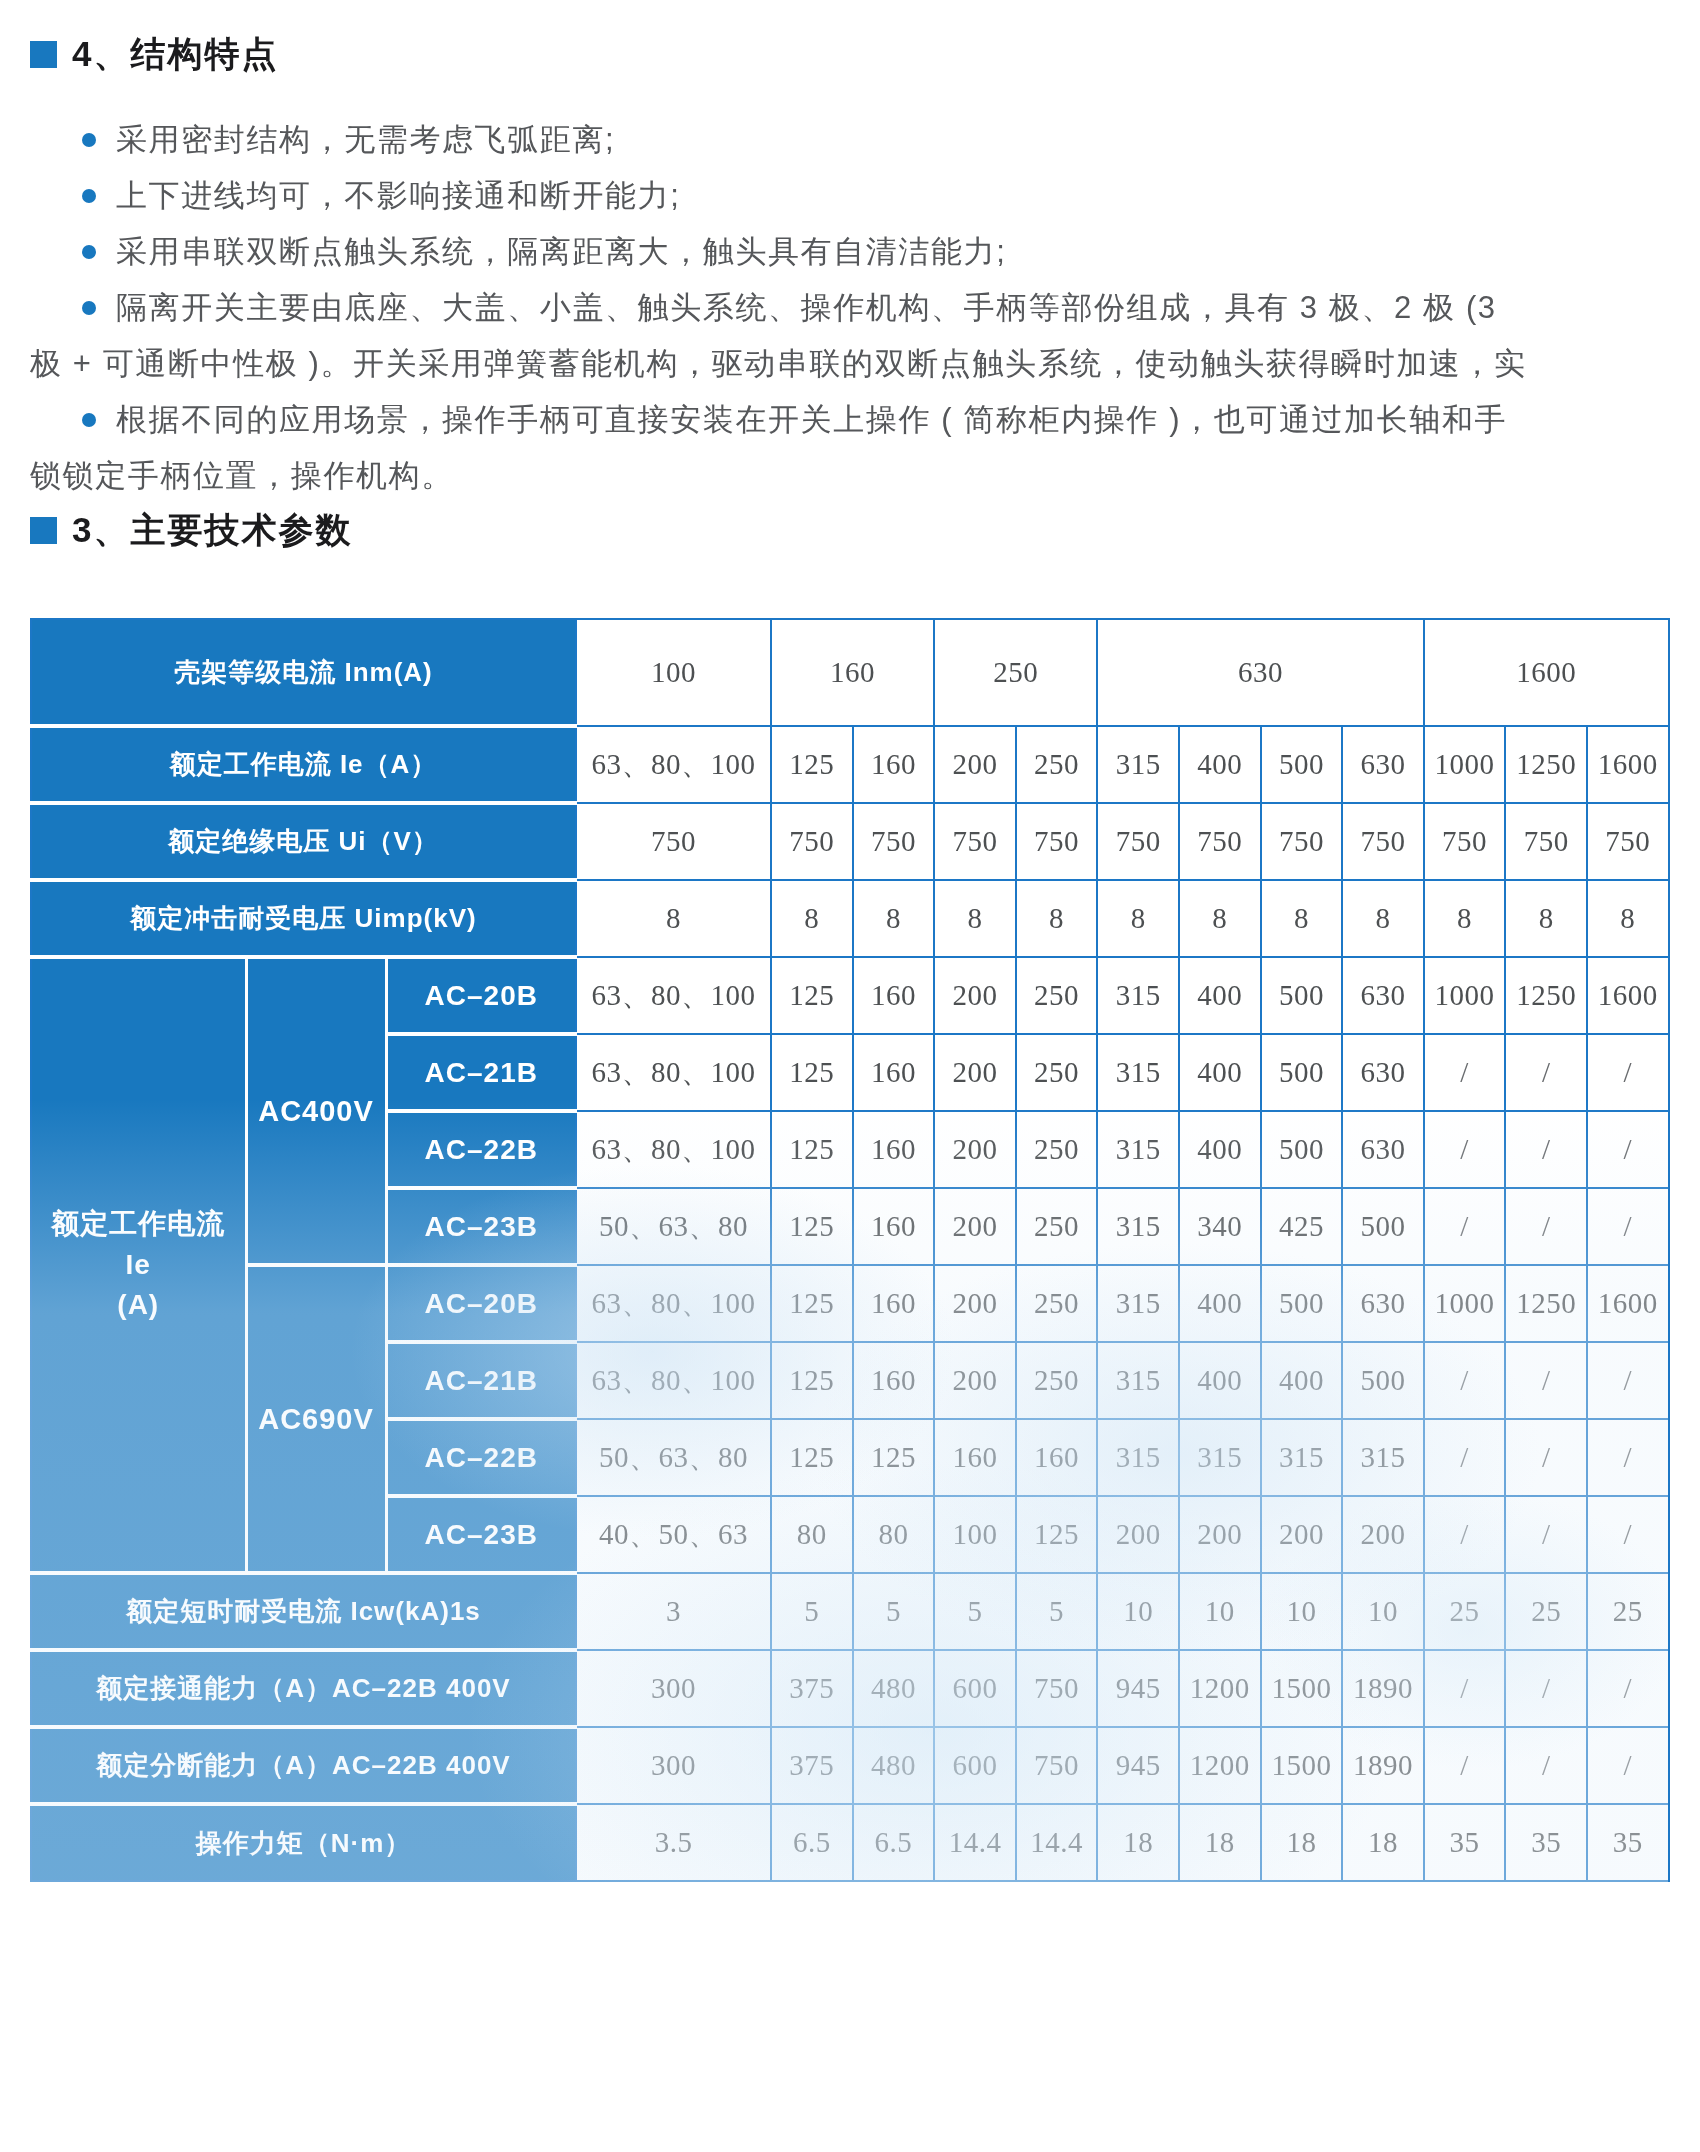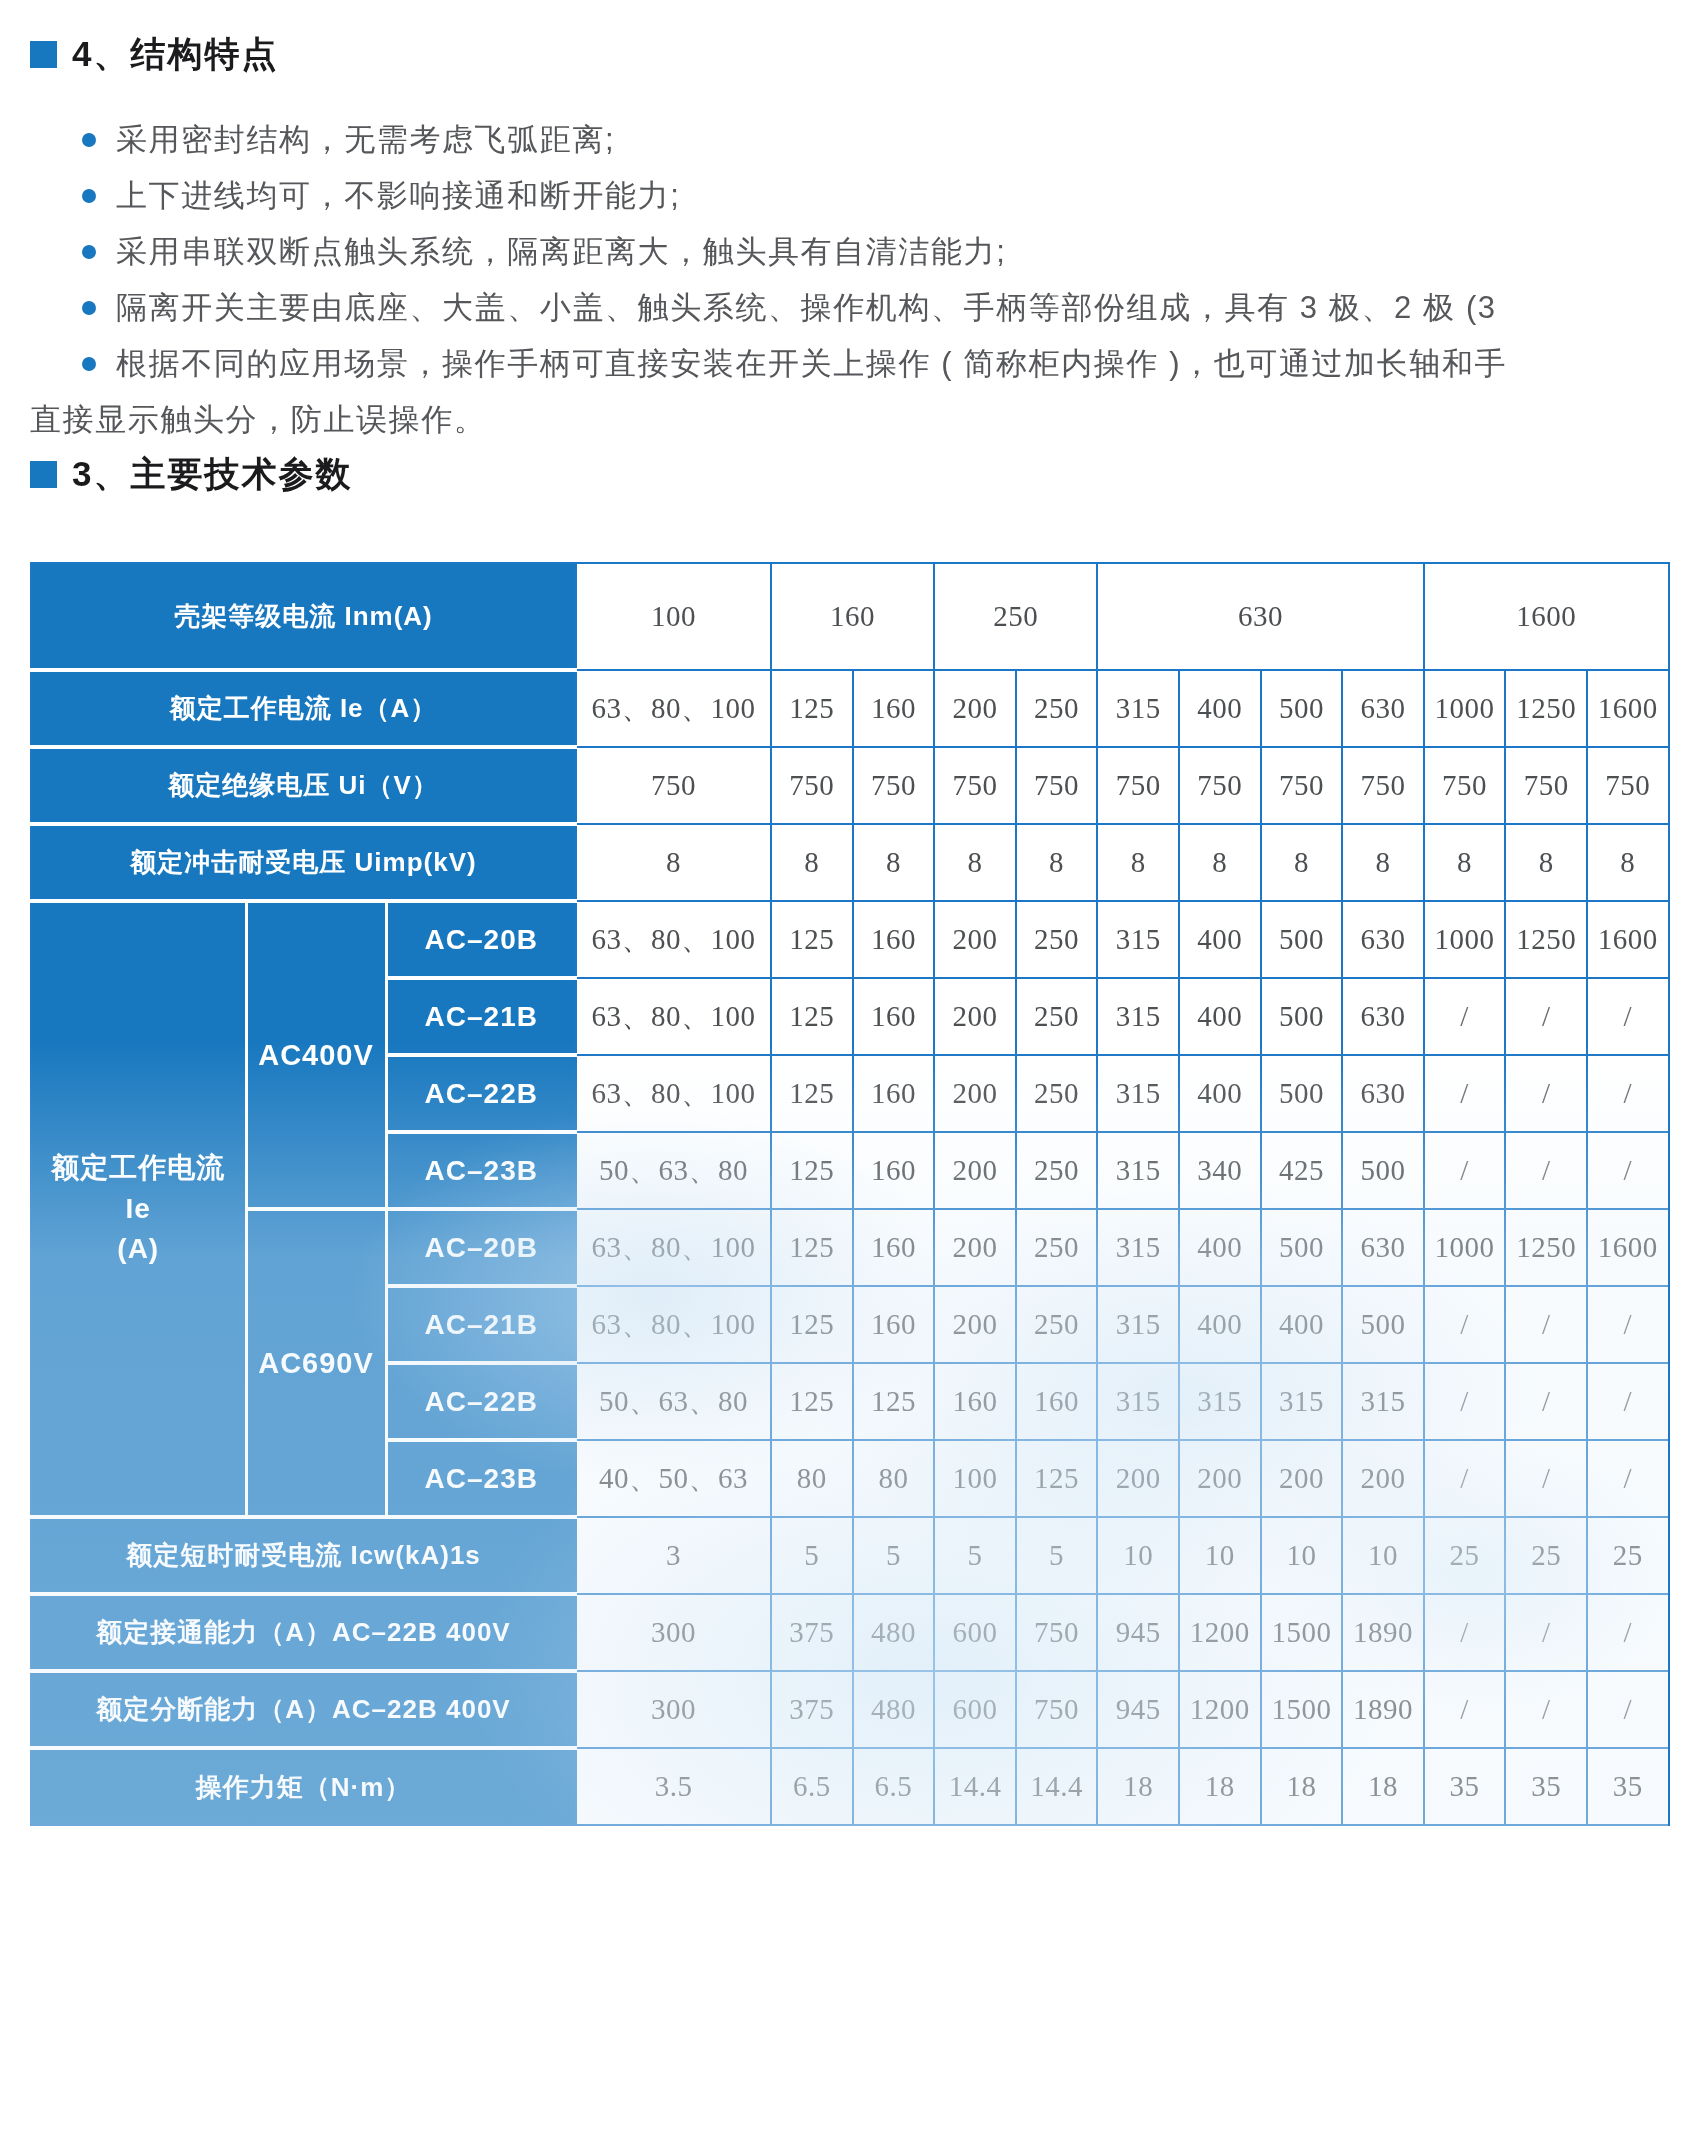--- a/index.html
+++ b/index.html
@@ -88,22 +88,23 @@
   <div class="sec-title" id="t4">
     <span class="sq"></span>
     <span class="sec-title-text">4、结构特点</span>
   </div>
 
   <div class="body-lines" id="lines4">
       <div class="line"><span class="dot"></span><span>采用密封结构，无需考虑飞弧距离;</span></div>
       <div class="line"><span class="dot"></span><span>上下进线均可，不影响接通和断开能力;</span></div>
       <div class="line"><span class="dot"></span><span>采用串联双断点触头系统，隔离距离大，触头具有自清洁能力;</span></div>
       <div class="line"><span class="dot"></span><span>隔离开关主要由底座、大盖、小盖、触头系统、操作机构、手柄等部份组成，具有 3 极、2 极 (3</span></div>
+      <div class="line no-bullet"><span>极 + 可通断中性极 )。开关采用弹簧蓄能机构，驱动串联的双断点触头系统，使动触头获得瞬时加速，实</span></div>
       <div class="line"><span class="dot"></span><span>根据不同的应用场景，操作手柄可直接安装在开关上操作 ( 简称柜内操作 )，也可通过加长轴和手</span></div>
-      <div class="line no-bullet"><span>直接显示触头分，防止误操作。</span></div>
+      <div class="line no-bullet"><span>锁锁定手柄位置，操作机构。</span></div>
     </div>
 
   <div class="sec-title" id="t5">
     <span class="sq"></span>
     <span class="sec-title-text">3、主要技术参数</span>
   </div>
 
   <div class="table-wrap">
     <table id="specs">
       <colgroup>

